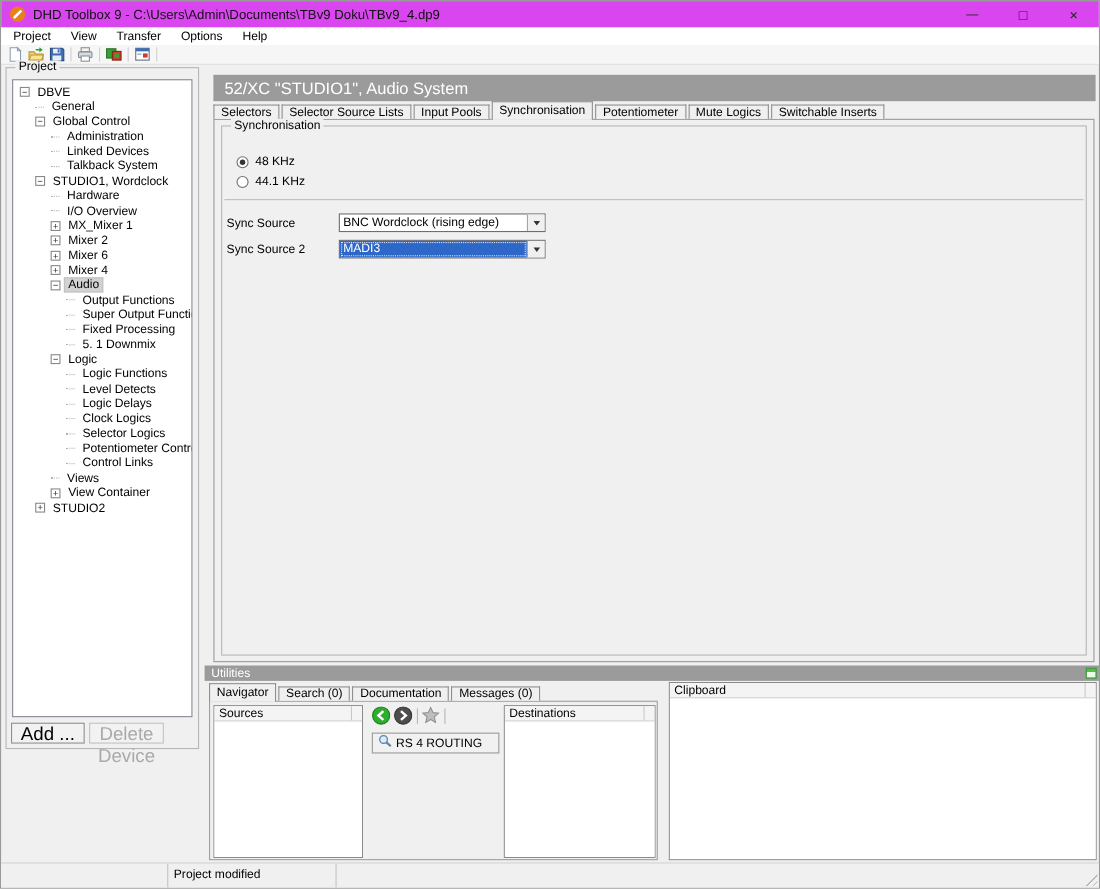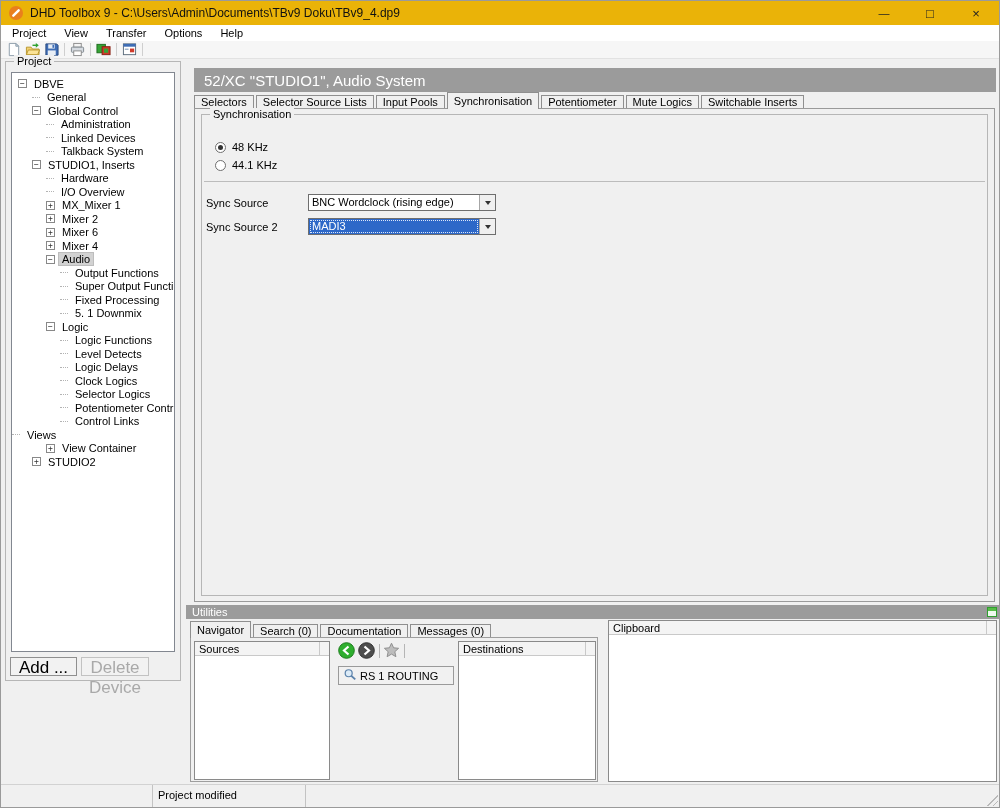--- a/index.html
+++ b/index.html
@@ -1,21 +1,21 @@
 <!DOCTYPE html>
 <html><head>
 <meta charset="utf-8">
 <style>
   * { margin:0; padding:0; box-sizing:border-box; }
   body { font-family:"Liberation Sans", sans-serif; background:#c0c0c0; }
   #window { position:relative; width:1000px; height:808px; background:#f0f0f0;
             font-size:11px; color:#000; overflow:hidden; border:1px solid #9a9a9a; }
 
   
-  .titlebar { position:absolute; left:0; top:0; width:100%; height:24px; background:#eab308;
+  .titlebar { position:absolute; left:0; top:0; width:100%; height:24px; background:#d946ef;
               display:flex; align-items:center; }
   .appicon { width:16px; height:16px; margin:0 6px 0 7px; display:inline-flex; }
   .wtitle { font-size:12px; color:#111; }
   .wincontrols { position:absolute; right:0; top:0; height:24px; display:flex; }
   .winbtn { width:46px; height:24px; display:flex; align-items:center; justify-content:center;
             font-size:13px; color:#222; }
   .winbtn.min { font-size:11px; }
 
   
   .menubar { position:absolute; left:0; top:24px; width:100%; height:16px; background:#fff;
@@ -221,21 +221,21 @@
         <div class="trow" style="padding-left: 34px;">
           <span class="dash"></span>
           <span class="tlabel">Linked Devices</span>
         </div>
         <div class="trow" style="padding-left: 34px;">
           <span class="dash"></span>
           <span class="tlabel">Talkback System</span>
         </div>
         <div class="trow" style="padding-left: 20px;">
           <span class="exp">−</span>
-          <span class="tlabel">STUDIO1, Inserts</span>
+          <span class="tlabel">STUDIO1, Wordclock</span>
         </div>
         <div class="trow" style="padding-left: 34px;">
           <span class="dash"></span>
           <span class="tlabel">Hardware</span>
         </div>
         <div class="trow" style="padding-left: 34px;">
           <span class="dash"></span>
           <span class="tlabel">I/O Overview</span>
         </div>
         <div class="trow" style="padding-left: 34px;">
@@ -299,21 +299,21 @@
           <span class="tlabel">Selector Logics</span>
         </div>
         <div class="trow" style="padding-left: 48px;">
           <span class="dash"></span>
           <span class="tlabel">Potentiometer Control</span>
         </div>
         <div class="trow" style="padding-left: 48px;">
           <span class="dash"></span>
           <span class="tlabel">Control Links</span>
         </div>
-        <div class="trow" style="">
+        <div class="trow" style="padding-left: 34px;">
           <span class="dash"></span>
           <span class="tlabel">Views</span>
         </div>
         <div class="trow" style="padding-left: 34px;">
           <span class="exp">+</span>
           <span class="tlabel">View Container</span>
         </div>
         <div class="trow" style="padding-left: 20px;">
           <span class="exp">+</span>
           <span class="tlabel">STUDIO2</span>
@@ -409,21 +409,21 @@
               <path d="M8.5 1.2l2.1 4.6 5 .5-3.8 3.4 1.1 5-4.4-2.6-4.4 2.6 1.1-5L1.4 6.3l5-.5z" fill="#bdbdbd" stroke="#909090"></path>
             </svg>
           </span>
         <span class="vsep"></span>
       </div>
       <button class="routing-btn">
         <span id="magIcon"><svg width="14" height="14" viewBox="0 0 16 16">
               <circle cx="6.5" cy="6" r="4" fill="#dcebf7" stroke="#5b82ab" stroke-width="1.4"></circle>
               <path d="M9.5 9l4.5 4" stroke="#5b82ab" stroke-width="2.2"></path>
             </svg></span>
-        <span>RS 1 ROUTING</span>
+        <span>RS 4 ROUTING</span>
       </button>
     </div>
     <div class="listbox" id="dstList">
       <div class="listheader">
         <span class="hlabel">Destinations</span>
         <span class="hnarrow"></span>
       </div>
       <div class="listbody"></div>
     </div>
   </div>

